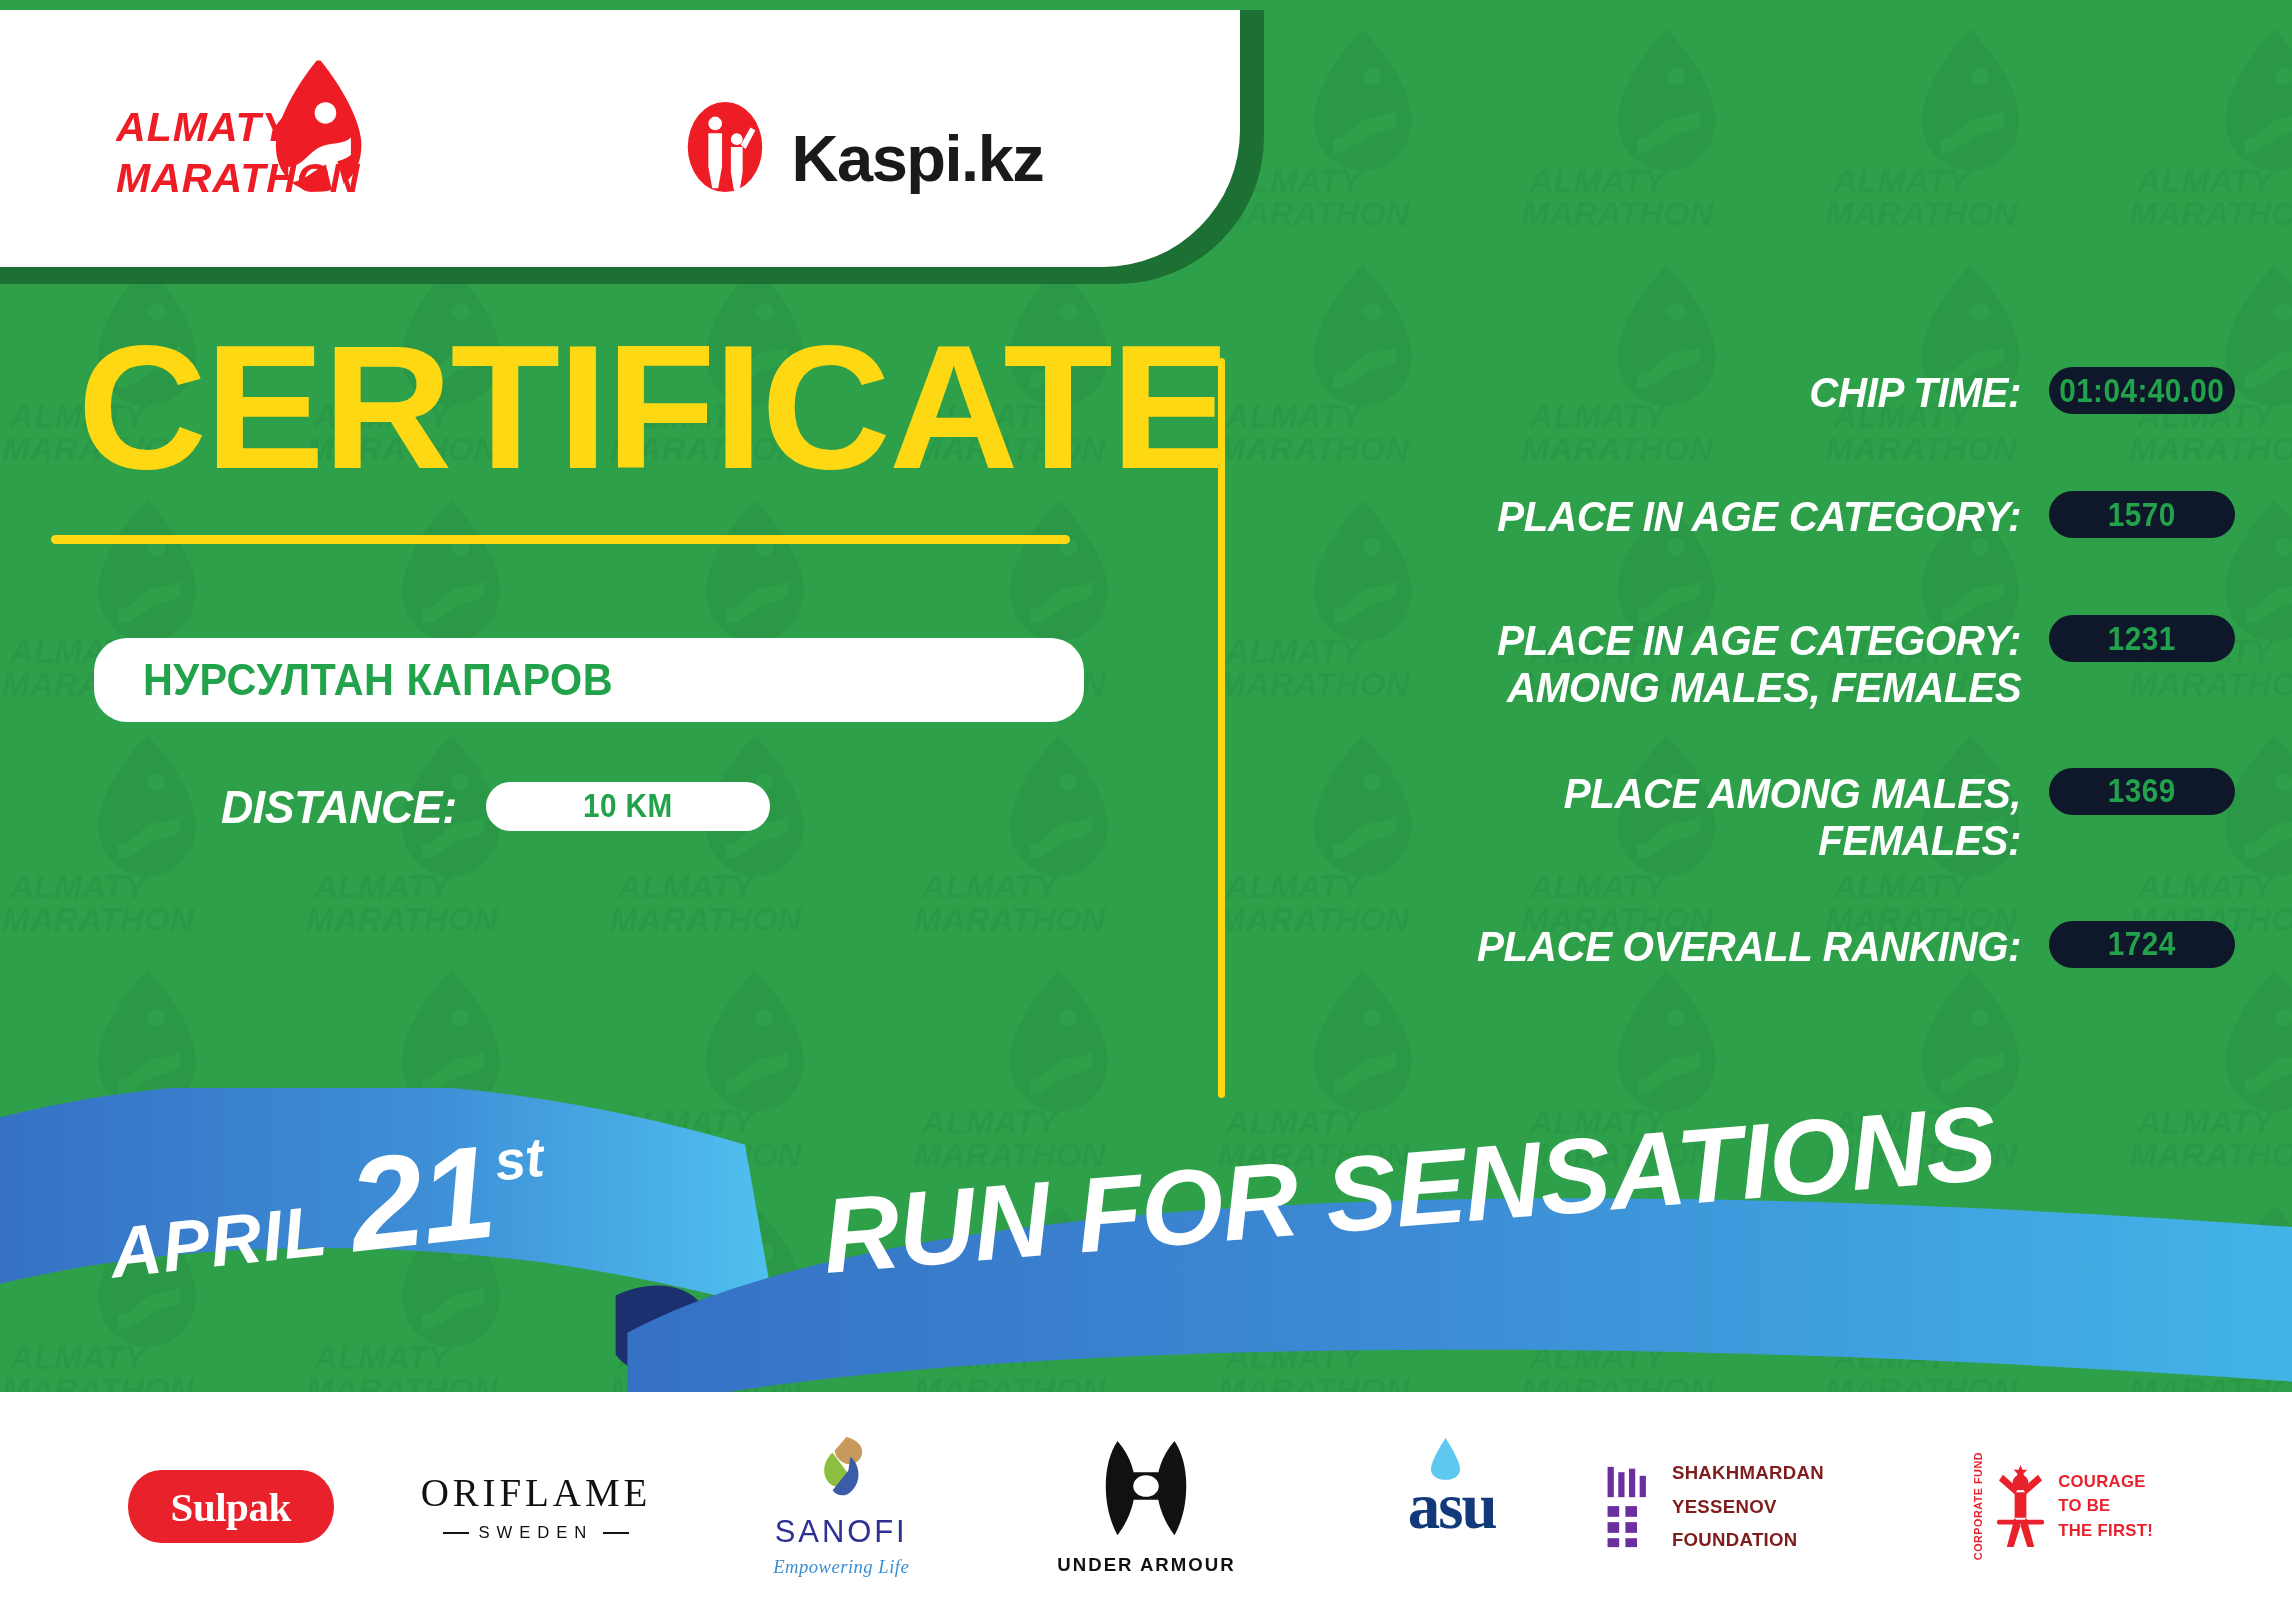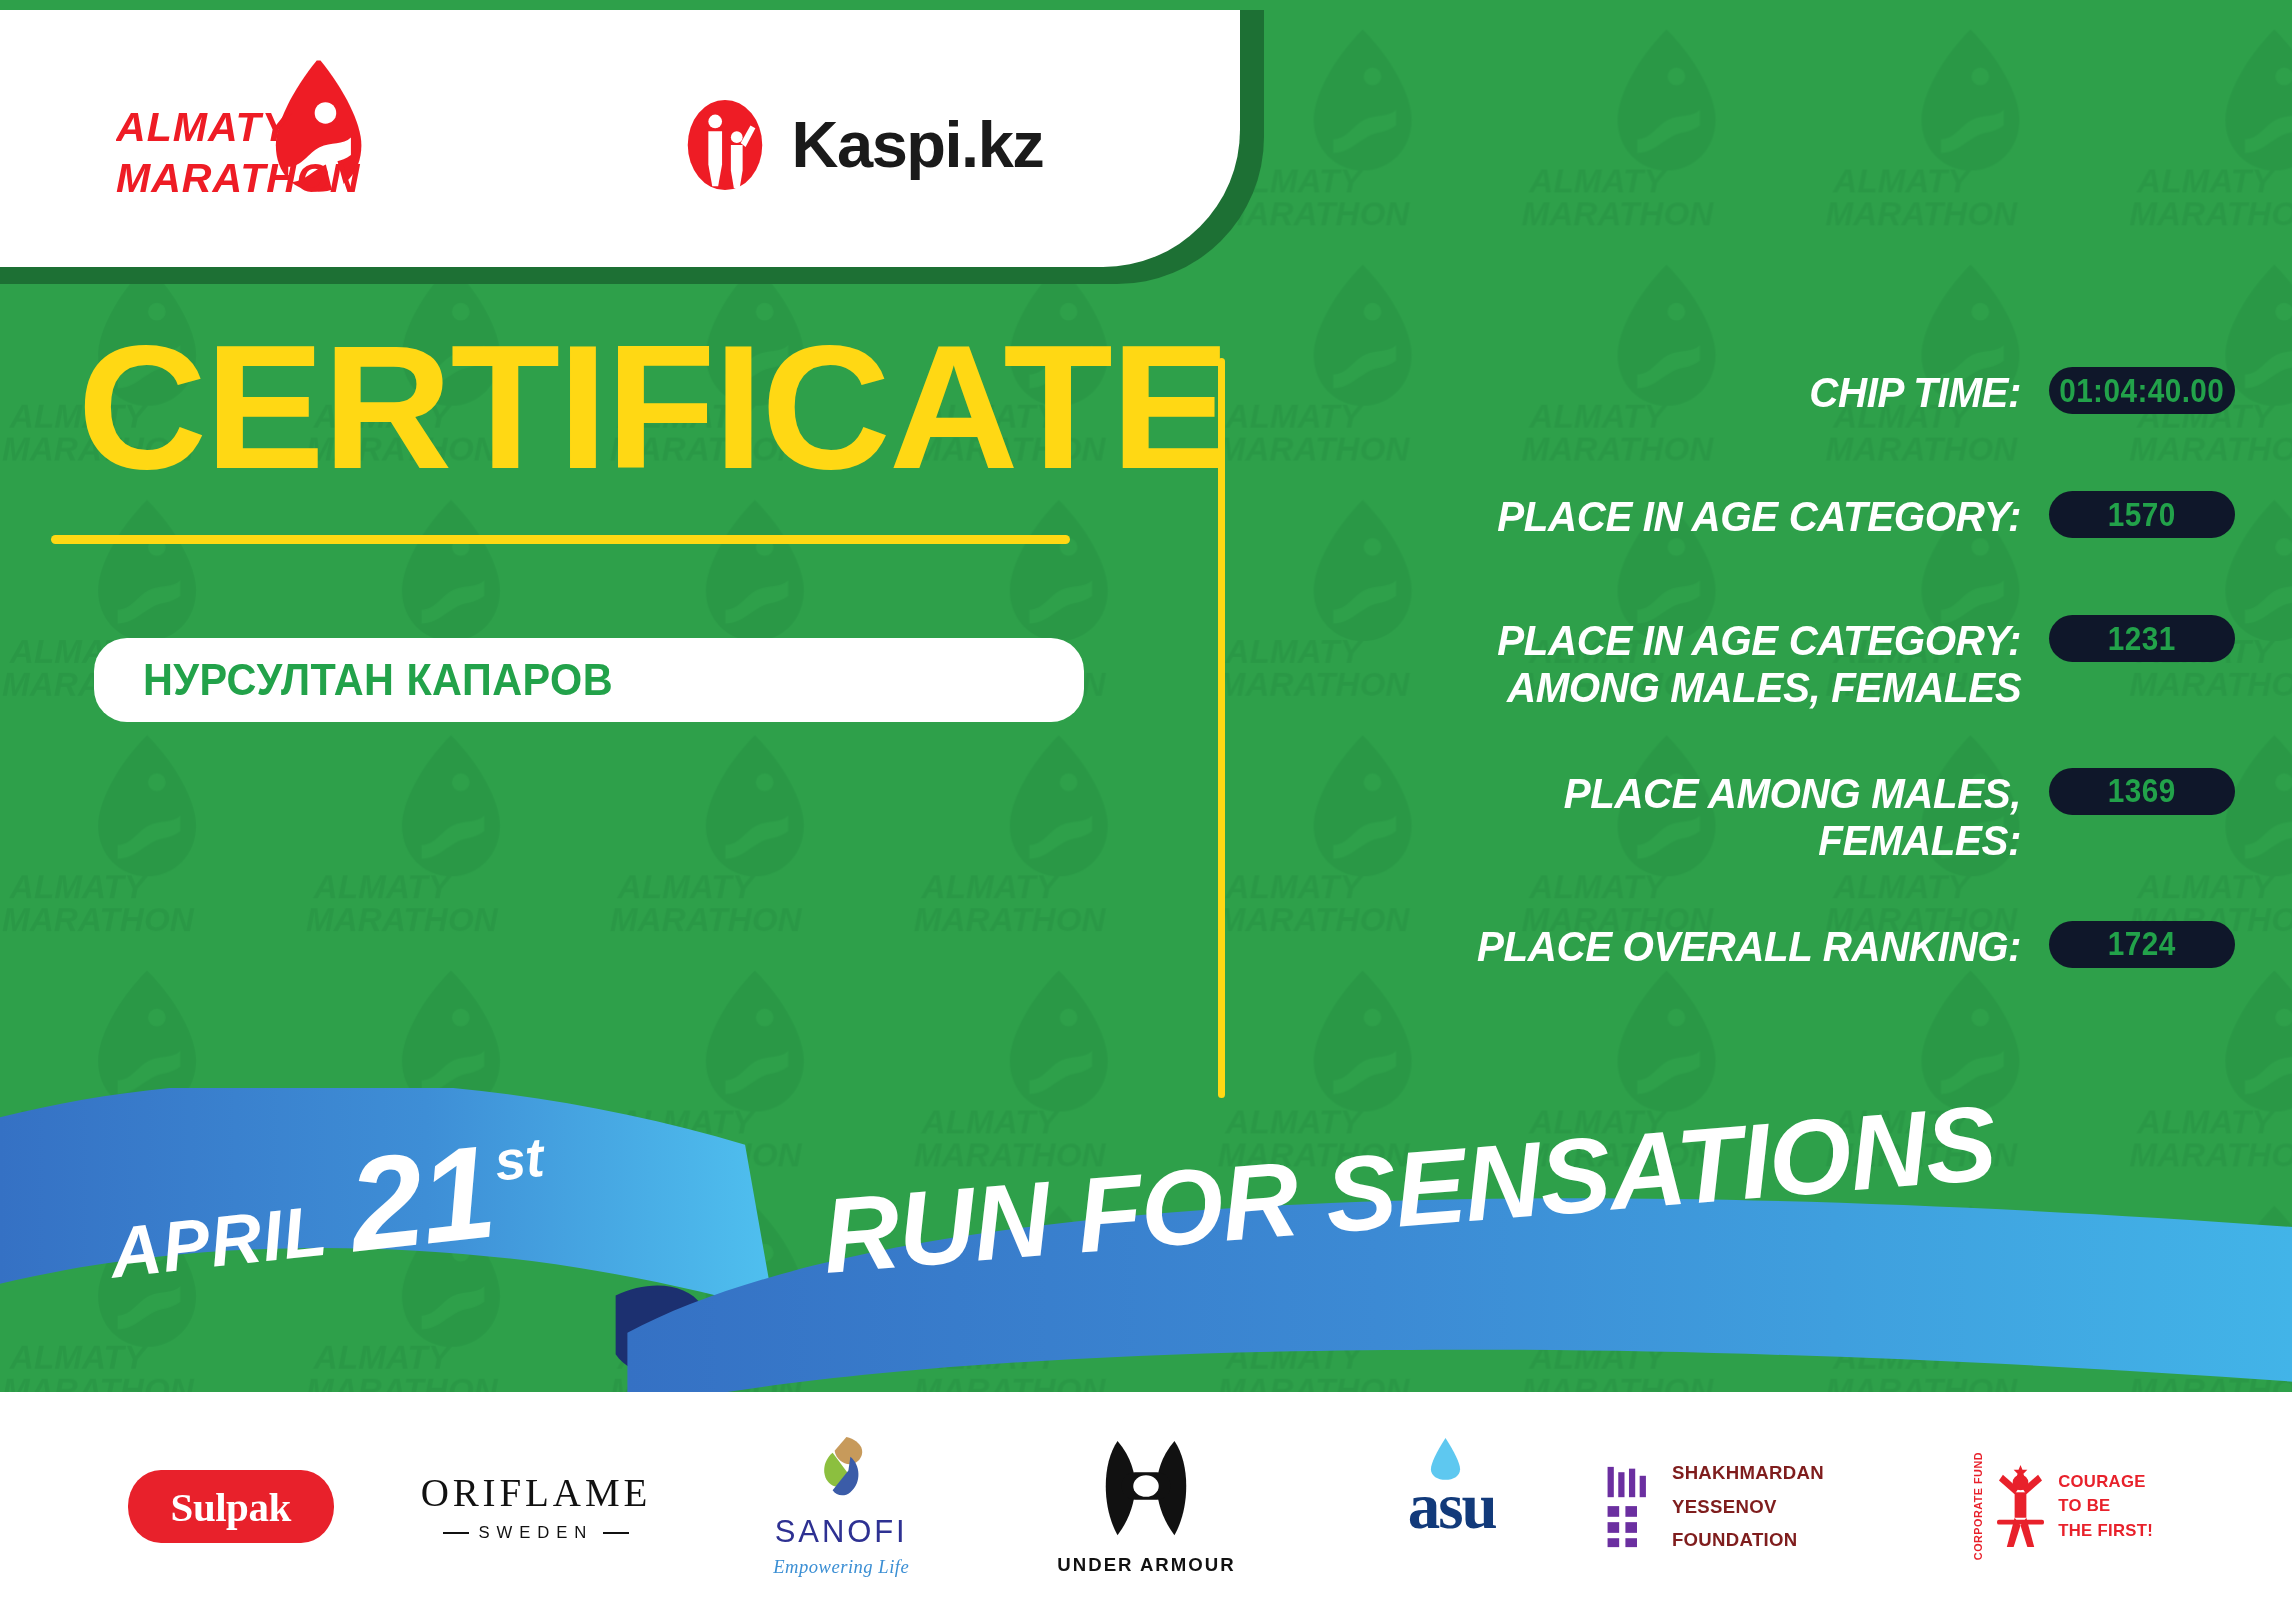--- a/index.html
+++ b/index.html
@@ -53,21 +53,21 @@
   }
 
   
   .logo-almaty{
     position:absolute; left:116px; top:59px;
     width:323px; height:147px;
   }
   .logo-kaspi{
     position:absolute; left:676px; top:93px;
     width:392px; height:103px;
-    display:flex; align-items:center; gap:17.6px;
+    display:flex; align-items:flex-end; gap:17.6px;
   }
   .kaspi-text{
     font-size:65px; font-weight:bold; color:#1a1a1a;
     letter-spacing:-1.5px;
   }
 
   
   .left-col{ position:absolute; left:0; top:323px; width:1206px; }
 
   .cert-title{
@@ -342,20 +342,26 @@
 
     <div class="left-col">
 
       <div class="cert-title">CERTIFICATE</div>
       <div class="title-rule"></div>
 
       <div class="name-pill">
         <span>НУРСУЛТАН КАПАРОВ</span>
       </div>
 
+      <div class="kv-row">
+        <div class="kv-label white">DISTANCE:</div>
+        <div class="kv-pill">
+          <span>10 KM</span>
+        </div>
+      </div>
 
     </div>
 
     <div class="v-divider"></div>
 
     <div class="right-col">
 
       <div class="stat-row">
         <div class="stat-label">CHIP TIME:</div>
         <div class="stat-pill">

